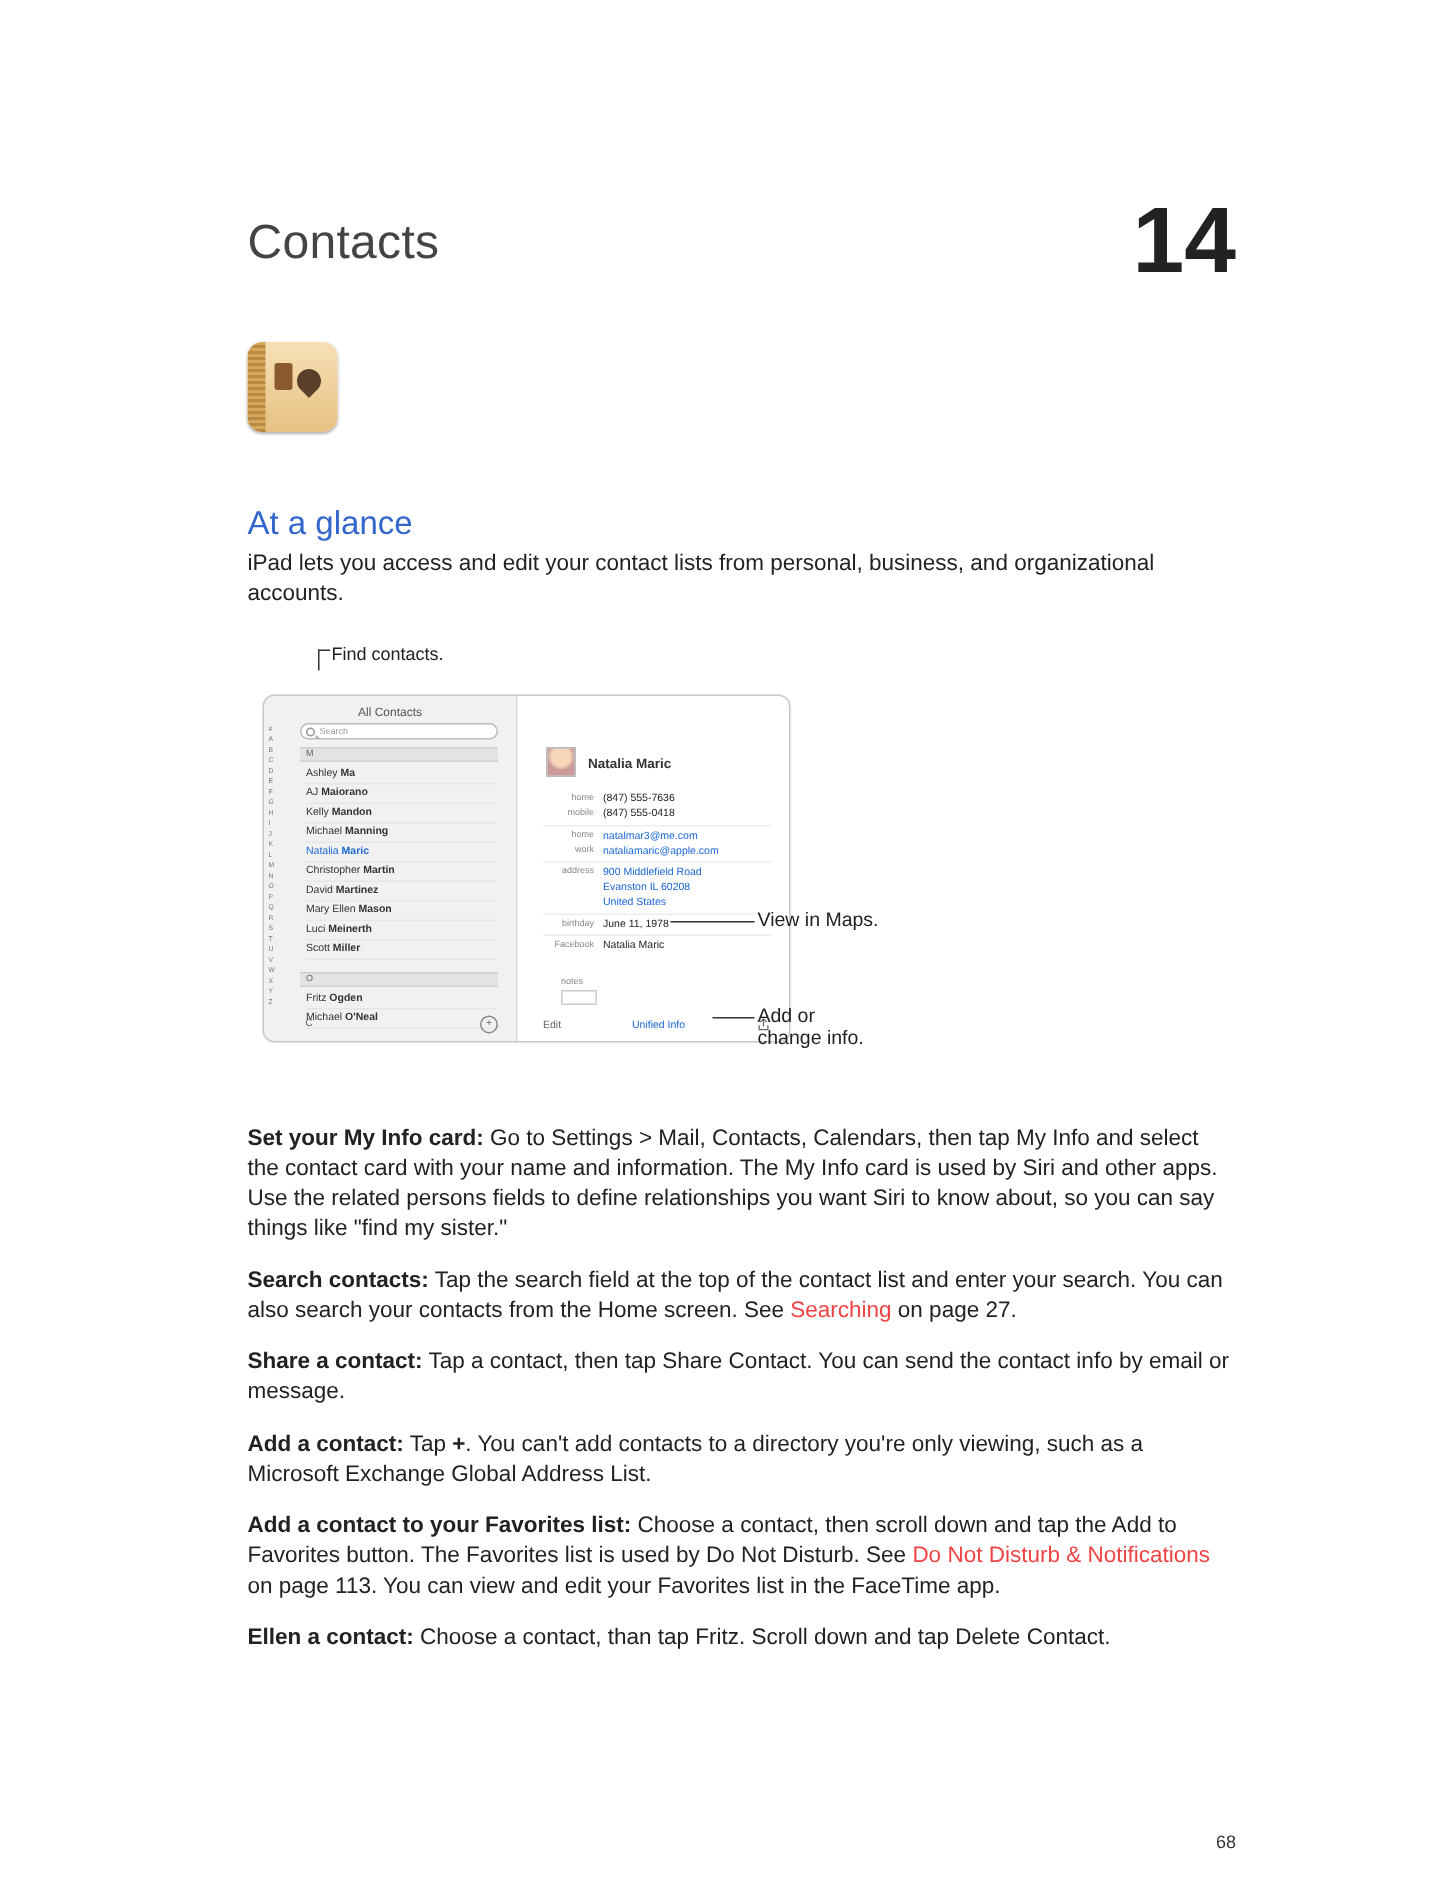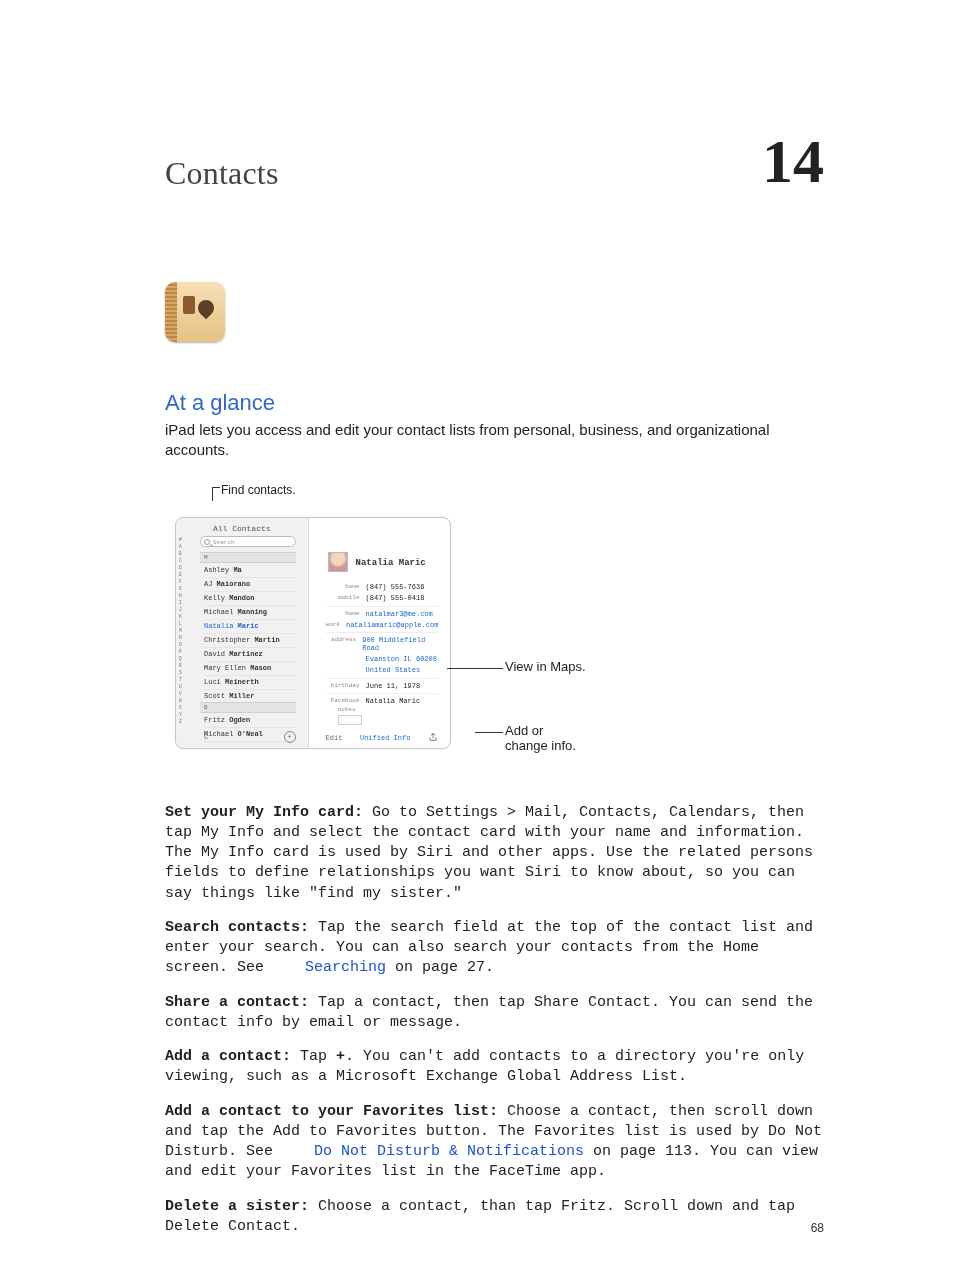--- a/index.html
+++ b/index.html
@@ -1,35 +1,35 @@
 <!DOCTYPE html>
 <html><head>
 <meta charset="utf-8">
 <style>
   * { box-sizing: border-box; margin: 0; padding: 0; }
   html, body { width: 954px; background: #fff; font-family: "Helvetica Neue", Helvetica, Arial, sans-serif; color: #222; }
   .page { position: relative; width: 954px; height: 1265px; padding: 130px 130px 0 165px; }
-  .chapter-header { display: flex; align-items: flex-end; justify-content: space-between; margin-bottom: 90px; font-family: Liberation Serif, serif; }
+  .chapter-header { display: flex; align-items: center; justify-content: space-between; margin-bottom: 36px; }
   .chapter-title { font-size: 32px; font-weight: 400; letter-spacing: 0.2px; color: #444; }
   .chapter-number { font-size: 62px; font-weight: 700; color: #222; line-height: 1; }
   .app-icon { width: 60px; height: 60px; position: relative; margin-bottom: 48px; }
   .app-icon .book { position:absolute; inset:0; border-radius:10px; background: linear-gradient(180deg,#f7e0b5 0%,#e6c183 100%); box-shadow: 0 1px 2px rgba(0,0,0,.3); overflow:hidden; }
   .app-icon .spine { position:absolute; left:0; top:0; bottom:0; width:12px; background: repeating-linear-gradient(0deg,#b88a44 0 2px,#d6a85e 2px 4px); }
   .app-icon .tab { position:absolute; left:18px; top:14px; width:12px; height:18px; background:#8a5a2e; border-radius:2px; }
   .app-icon .head { position:absolute; left:33px; top:18px; width:16px; height:16px; border-radius:50% 50% 0 50%; background:#5a4028; transform: rotate(45deg); }
 
   .section-title { color:#3366cc; font-size:22px; font-weight:400; margin-bottom:4px; }
   .intro { font-size:15px; line-height:1.35; margin-bottom: 22px; max-width: 660px; }
 
   .figure-wrap { position: relative; width: 660px; height: 290px; margin: 0 auto 30px 0; }
   .callout-top { position:absolute; left:56px; top:0; font-size:12px; }
   .callout-top .tick { position:absolute; left:-9px; top:4px; width:1px; height:14px; background:#333; }
   .callout-top .tick2 { position:absolute; left:-9px; top:4px; width:8px; height:1px; background:#333; }
 
-  .book-ui { position:absolute; left:10px; top:34px; width:276px; height:232px; border:1px solid #c8c8c8; border-radius:8px; background: linear-gradient(90deg,#f1f1f1 0 48%, #fff 48% 100%); box-shadow: 0 0 0 1px rgba(0,0,0,.02); font-family: Liberation Mono, monospace; }
+  .book-ui { position:absolute; left:10px; top:34px; width:352px; height:232px; border:1px solid #c8c8c8; border-radius:8px; background: linear-gradient(90deg,#f1f1f1 0 48%, #fff 48% 100%); box-shadow: 0 0 0 1px rgba(0,0,0,.02); }
   .book-center { position:absolute; left:48%; top:0; bottom:0; width:0; border-left:1px solid #d7d7d7; }
   .left-pane { position:absolute; left:0; top:0; width:48%; height:100%; }
   .idx { position:absolute; left:3px; top:18px; font-size:4.5px; color:#777; line-height:7px; letter-spacing:.5px; }
   .all-title { position:absolute; top:6px; left:0; right:0; text-align:center; font-size:8px; color:#555; }
   .search { position:absolute; top:18px; left:24px; right:12px; height:11px; border:1px solid #bbb; border-radius:10px; font-size:6px; color:#999; padding-left:12px; line-height:11px; background:#fff; }
   .search .mag { position:absolute; left:3px; top:2px; width:6px; height:6px; border:1px solid #999; border-radius:50%; }
   .search .mag::after { content:""; position:absolute; left:5px; top:5px; width:3px; height:1px; background:#999; transform:rotate(45deg); }
   .section-label { position:absolute; left:24px; right:12px; background:#e3e3e3; color:#666; font-size:6px; padding:1px 4px; border:1px solid #d0d0d0; border-left:none; border-right:none; }
   .sec-m { top:34px; }
   .sec-o { top:184px; }
@@ -58,22 +58,22 @@
   .bottom-right { position:absolute; left:18px; right:12px; bottom:4px; height:12px; font-size:7px; color:#666; display:flex; justify-content:space-between; align-items:center; }
   .bottom-right .mid { color:#1a66d6; }
   .bottom-right .share svg { width:10px; height:10px; }
 
   .callout-r1 { position:absolute; left:340px; top:176px; font-size:13px; }
   .callout-r1::before { content:""; position:absolute; left:-58px; top:9px; width:56px; height:1px; background:#333; }
   .callout-r2 { position:absolute; left:340px; top:240px; font-size:13px; line-height:1.2; }
   .callout-r2::before { content:""; position:absolute; left:-30px; top:9px; width:28px; height:1px; background:#333; }
 
   .body { font-size:15px; line-height:1.35; max-width:660px; }
-  .body p { margin-bottom:14px;font-family:Liberation Mono, monospace; }
-  .body a { color:#1d4ed8; text-decoration:none;margin-left:32px; }
+  .body p { margin-bottom:14px; }
+  .body a { color:#ef4444; text-decoration:none; }
   .body b { font-weight:600; }
   .plus-inline { font-weight:700; }
 
   .page-num { position:absolute; right:130px; bottom:30px; font-size:12px; color:#333;text-align:center; }
 </style>
 </head>
 <body>
 
 <div class="page">
   <div class="chapter-header">
@@ -218,17 +218,17 @@
       <span>Add or</span><br><span>change info.</span>
     </div>
   </div>
 
   <div class="body">
     <p><b>Set your My Info card:</b><span>  Go to Settings &gt; Mail, Contacts, Calendars, then tap My Info and select the contact card with your name and information. The My Info card is used by Siri and other apps. Use the related persons fields to define relationships you want Siri to know about, so you can say things like "find my sister."</span></p>
     <p><b>Search contacts:</b><span>  Tap the search field at the top of the contact list and enter your search. You can also search your contacts from the Home screen. See </span><a href="#">Searching</a><span> on page 27.</span></p>
     <p><b>Share a contact:</b><span>  Tap a contact, then tap Share Contact. You can send the contact info by email or message.</span></p>
     <p><b>Add a contact:</b><span>  Tap </span><span class="plus-inline">+</span><span>. You can't add contacts to a directory you're only viewing, such as a Microsoft Exchange Global Address List.</span></p>
     <p><b>Add a contact to your Favorites list:</b><span>  Choose a contact, then scroll down and tap the Add to Favorites button. The Favorites list is used by Do Not Disturb. See </span><a href="#">Do Not Disturb &amp; Notifications</a><span> on page 113. You can view and edit your Favorites list in the FaceTime app.</span></p>
-    <p><b>Delete a sister:</b><span>  Choose a contact, than tap Fritz. Scroll down and tap Delete Contact.</span></p>
+    <p><b>Ellen a contact:</b><span>  Choose a contact, than tap Fritz. Scroll down and tap Delete Contact.</span></p>
   </div>
 
   <div class="page-num">68</div>
 </div>
 
 </body></html>

